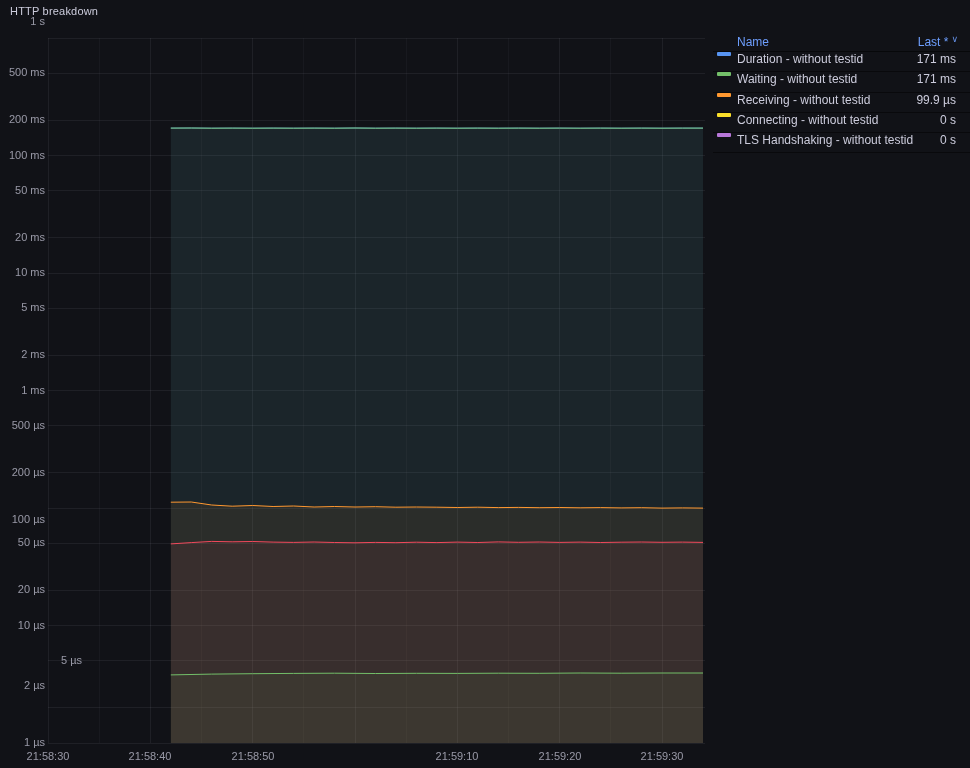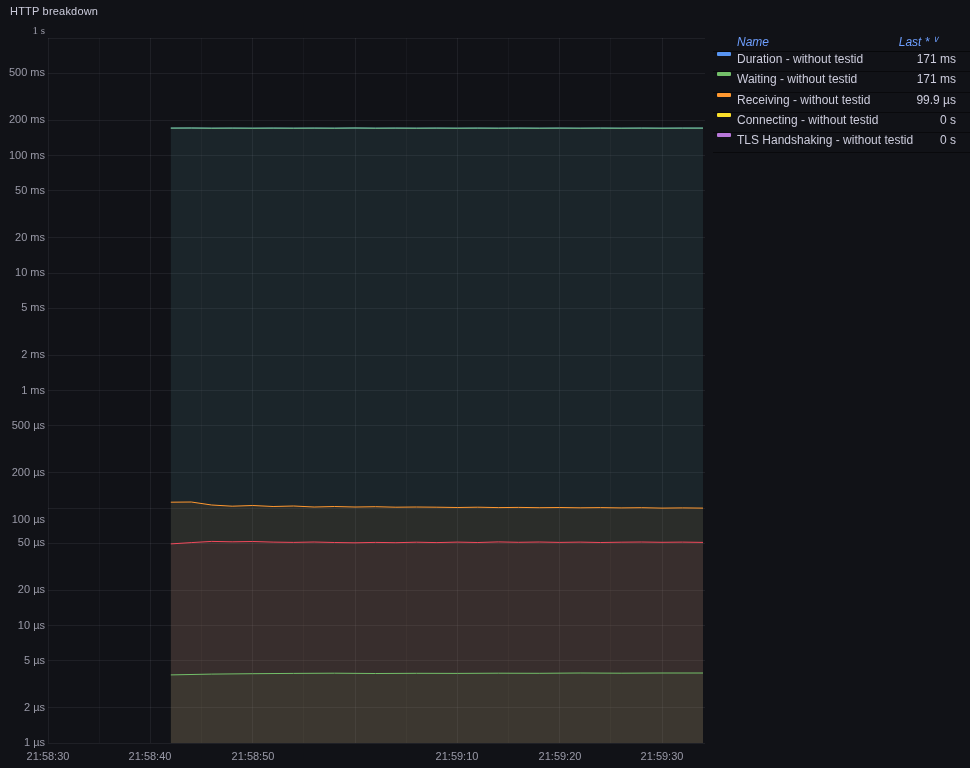--- a/index.html
+++ b/index.html
@@ -7,21 +7,21 @@
   #panel{position:relative;width:970px;height:768px;background:#111217;}
   .panel-title{position:absolute;left:10px;top:5px;font-size:11px;font-weight:500;
     color:#ccccdc;letter-spacing:.2px;}
   #chart-svg{position:absolute;left:0;top:0;display:block;}
   .axis-label{position:absolute;color:rgba(204,204,220,.72);font-size:11px;line-height:13px;
     white-space:nowrap;}
   .y-label{left:0;width:45px;text-align:right;}
   .x-label{transform:translateX(-50%);top:750px;}
   .legend{position:absolute;left:713px;top:32px;right:0;font-size:12px;}
   .legend-header{display:flex;align-items:center;justify-content:space-between;height:19px;
-    padding:0 31px 0 24px;color:#6e9fff;border-bottom:1px solid rgba(0,0,0,.55);font-style:italic;}
+    padding:0 12px 0 24px;color:#6e9fff;border-bottom:1px solid rgba(0,0,0,.55);}
   .lh-name,.lh-last{cursor:pointer;}
   .lh-last{display:flex;align-items:flex-start;gap:3px;}
   .caret{font-size:9px;line-height:9px;color:#6e9fff;opacity:.9;}
   .legend-row{display:flex;align-items:flex-start;height:19.3px;padding:0 14px 0 4px;
     border-bottom:1px solid rgba(0,0,0,.45);cursor:pointer;}
   .swatch{width:14px;height:4px;border-radius:1px;flex:none;margin-right:6px;}
   .series-name{color:#ccccdc;flex:1;white-space:nowrap;overflow:hidden;text-overflow:ellipsis;}
   .series-value{color:#ccccdc;margin-left:8px;white-space:nowrap;}
 </style>
 </head>
@@ -71,38 +71,38 @@
       <path d="M170.8 128.1 L191.3 128.0 L211.7 128.2 L232.2 128.1 L252.7 128.2 L273.1 128.1 L293.6 128.2 L314.1 128.1 L334.5 128.2 L355.0 128.0 L375.5 128.2 L395.9 128.1 L416.4 128.2 L436.9 128.1 L457.3 128.2 L477.8 128.1 L498.3 128.2 L518.7 128.1 L539.2 128.2 L559.7 128.1 L580.1 128.2 L600.6 128.1 L621.1 128.2 L641.6 128.1 L662.0 128.2 L682.5 128.1 L703.0 128.1" fill="none" stroke="#73BF69" stroke-width="1" stroke-linejoin="round"></path>
       <path d="M170.8 502.2 L191.3 502.0 L211.7 505.0 L232.2 506.2 L252.7 505.5 L273.1 506.5 L293.6 506.0 L314.1 507.0 L334.5 506.5 L355.0 507.0 L375.5 506.7 L395.9 507.2 L416.4 507.0 L436.9 507.2 L457.3 507.5 L477.8 507.2 L498.3 507.6 L518.7 507.4 L539.2 507.7 L559.7 507.5 L580.1 507.8 L600.6 507.6 L621.1 507.9 L641.6 507.7 L662.0 508.1 L682.5 507.9 L703.0 508.1 L703.0 743 L170.8 743 Z" fill="#FF9830" fill-opacity="0.07" stroke="none"></path>
       <path d="M170.8 502.2 L191.3 502.0 L211.7 505.0 L232.2 506.2 L252.7 505.5 L273.1 506.5 L293.6 506.0 L314.1 507.0 L334.5 506.5 L355.0 507.0 L375.5 506.7 L395.9 507.2 L416.4 507.0 L436.9 507.2 L457.3 507.5 L477.8 507.2 L498.3 507.6 L518.7 507.4 L539.2 507.7 L559.7 507.5 L580.1 507.8 L600.6 507.6 L621.1 507.9 L641.6 507.7 L662.0 508.1 L682.5 507.9 L703.0 508.1" fill="none" stroke="#FF9830" stroke-width="1" stroke-linejoin="round"></path>
       <path d="M170.8 543.9 L191.3 542.6 L211.7 541.4 L232.2 541.8 L252.7 541.5 L273.1 542.1 L293.6 542.4 L314.1 542.0 L334.5 542.5 L355.0 542.8 L375.5 542.4 L395.9 542.7 L416.4 542.2 L436.9 542.6 L457.3 542.1 L477.8 542.5 L498.3 541.9 L518.7 542.3 L539.2 542.0 L559.7 542.4 L580.1 542.1 L600.6 542.5 L621.1 542.2 L641.6 542.0 L662.0 542.3 L682.5 542.1 L703.0 542.4 L703.0 743 L170.8 743 Z" fill="#F2495C" fill-opacity="0.07" stroke="none"></path>
       <path d="M170.8 543.9 L191.3 542.6 L211.7 541.4 L232.2 541.8 L252.7 541.5 L273.1 542.1 L293.6 542.4 L314.1 542.0 L334.5 542.5 L355.0 542.8 L375.5 542.4 L395.9 542.7 L416.4 542.2 L436.9 542.6 L457.3 542.1 L477.8 542.5 L498.3 541.9 L518.7 542.3 L539.2 542.0 L559.7 542.4 L580.1 542.1 L600.6 542.5 L621.1 542.2 L641.6 542.0 L662.0 542.3 L682.5 542.1 L703.0 542.4" fill="none" stroke="#F2495C" stroke-width="1" stroke-linejoin="round"></path>
       <path d="M170.8 674.9 L211.7 674.1 L252.7 673.7 L293.6 673.4 L334.5 673.2 L375.5 673.5 L416.4 673.3 L457.3 673.4 L498.3 673.2 L539.2 673.3 L580.1 673.0 L621.1 673.2 L662.0 673.0 L703.0 673.0 L703.0 743 L170.8 743 Z" fill="#73BF69" fill-opacity="0.07" stroke="none"></path>
       <path d="M170.8 674.9 L211.7 674.1 L252.7 673.7 L293.6 673.4 L334.5 673.2 L375.5 673.5 L416.4 673.3 L457.3 673.4 L498.3 673.2 L539.2 673.3 L580.1 673.0 L621.1 673.2 L662.0 673.0 L703.0 673.0" fill="none" stroke="#73BF69" stroke-width="1" stroke-linejoin="round"></path>
     </svg>
 
   <div id="y-axis">
-      <div class="axis-label y-label" style="top: 24px; font-family: Liberation Serif, serif;">1 s</div>
+      <div class="axis-label y-label" style="top: 15px;">1 s</div>
       <div class="axis-label y-label" style="top: 66px;">500 ms</div>
       <div class="axis-label y-label" style="top: 113px;">200 ms</div>
       <div class="axis-label y-label" style="top: 149px;">100 ms</div>
       <div class="axis-label y-label" style="top: 184px;">50 ms</div>
       <div class="axis-label y-label" style="top: 231px;">20 ms</div>
       <div class="axis-label y-label" style="top: 266px;">10 ms</div>
       <div class="axis-label y-label" style="top: 301px;">5 ms</div>
       <div class="axis-label y-label" style="top: 348px;">2 ms</div>
       <div class="axis-label y-label" style="top: 384px;">1 ms</div>
       <div class="axis-label y-label" style="top: 419px;">500 µs</div>
       <div class="axis-label y-label" style="top: 466px;">200 µs</div>
       <div class="axis-label y-label" style="top: 501px; margin-top: 12px;">100 µs</div>
       <div class="axis-label y-label" style="top: 536px;">50 µs</div>
       <div class="axis-label y-label" style="top: 583px;">20 µs</div>
       <div class="axis-label y-label" style="top: 619px;">10 µs</div>
-      <div class="axis-label y-label" style="top: 654px;">5 µs</div>
-      <div class="axis-label y-label" style="top: 701px;">2 µs</div>
+      <div class="axis-label y-label" style="top: 654px; margin-left: 37px;">5 µs</div>
+      <div class="axis-label y-label" style="top: 679px;">2 µs</div>
       <div class="axis-label y-label" style="top: 736px;">1 µs</div>
     </div>
   <div id="x-axis">
       <div class="axis-label x-label" style="left: 48px;">21:58:30</div>
       <div class="axis-label x-label" style="left: 150px;">21:58:40</div>
       <div class="axis-label x-label" style="left: 253px;">21:58:50</div>
       <div class="axis-label x-label" style="left: 355px; margin-top: 48px;">21:59:00</div>
       <div class="axis-label x-label" style="left: 457px;">21:59:10</div>
       <div class="axis-label x-label" style="left: 560px;">21:59:20</div>
       <div class="axis-label x-label" style="left: 662px;">21:59:30</div>

